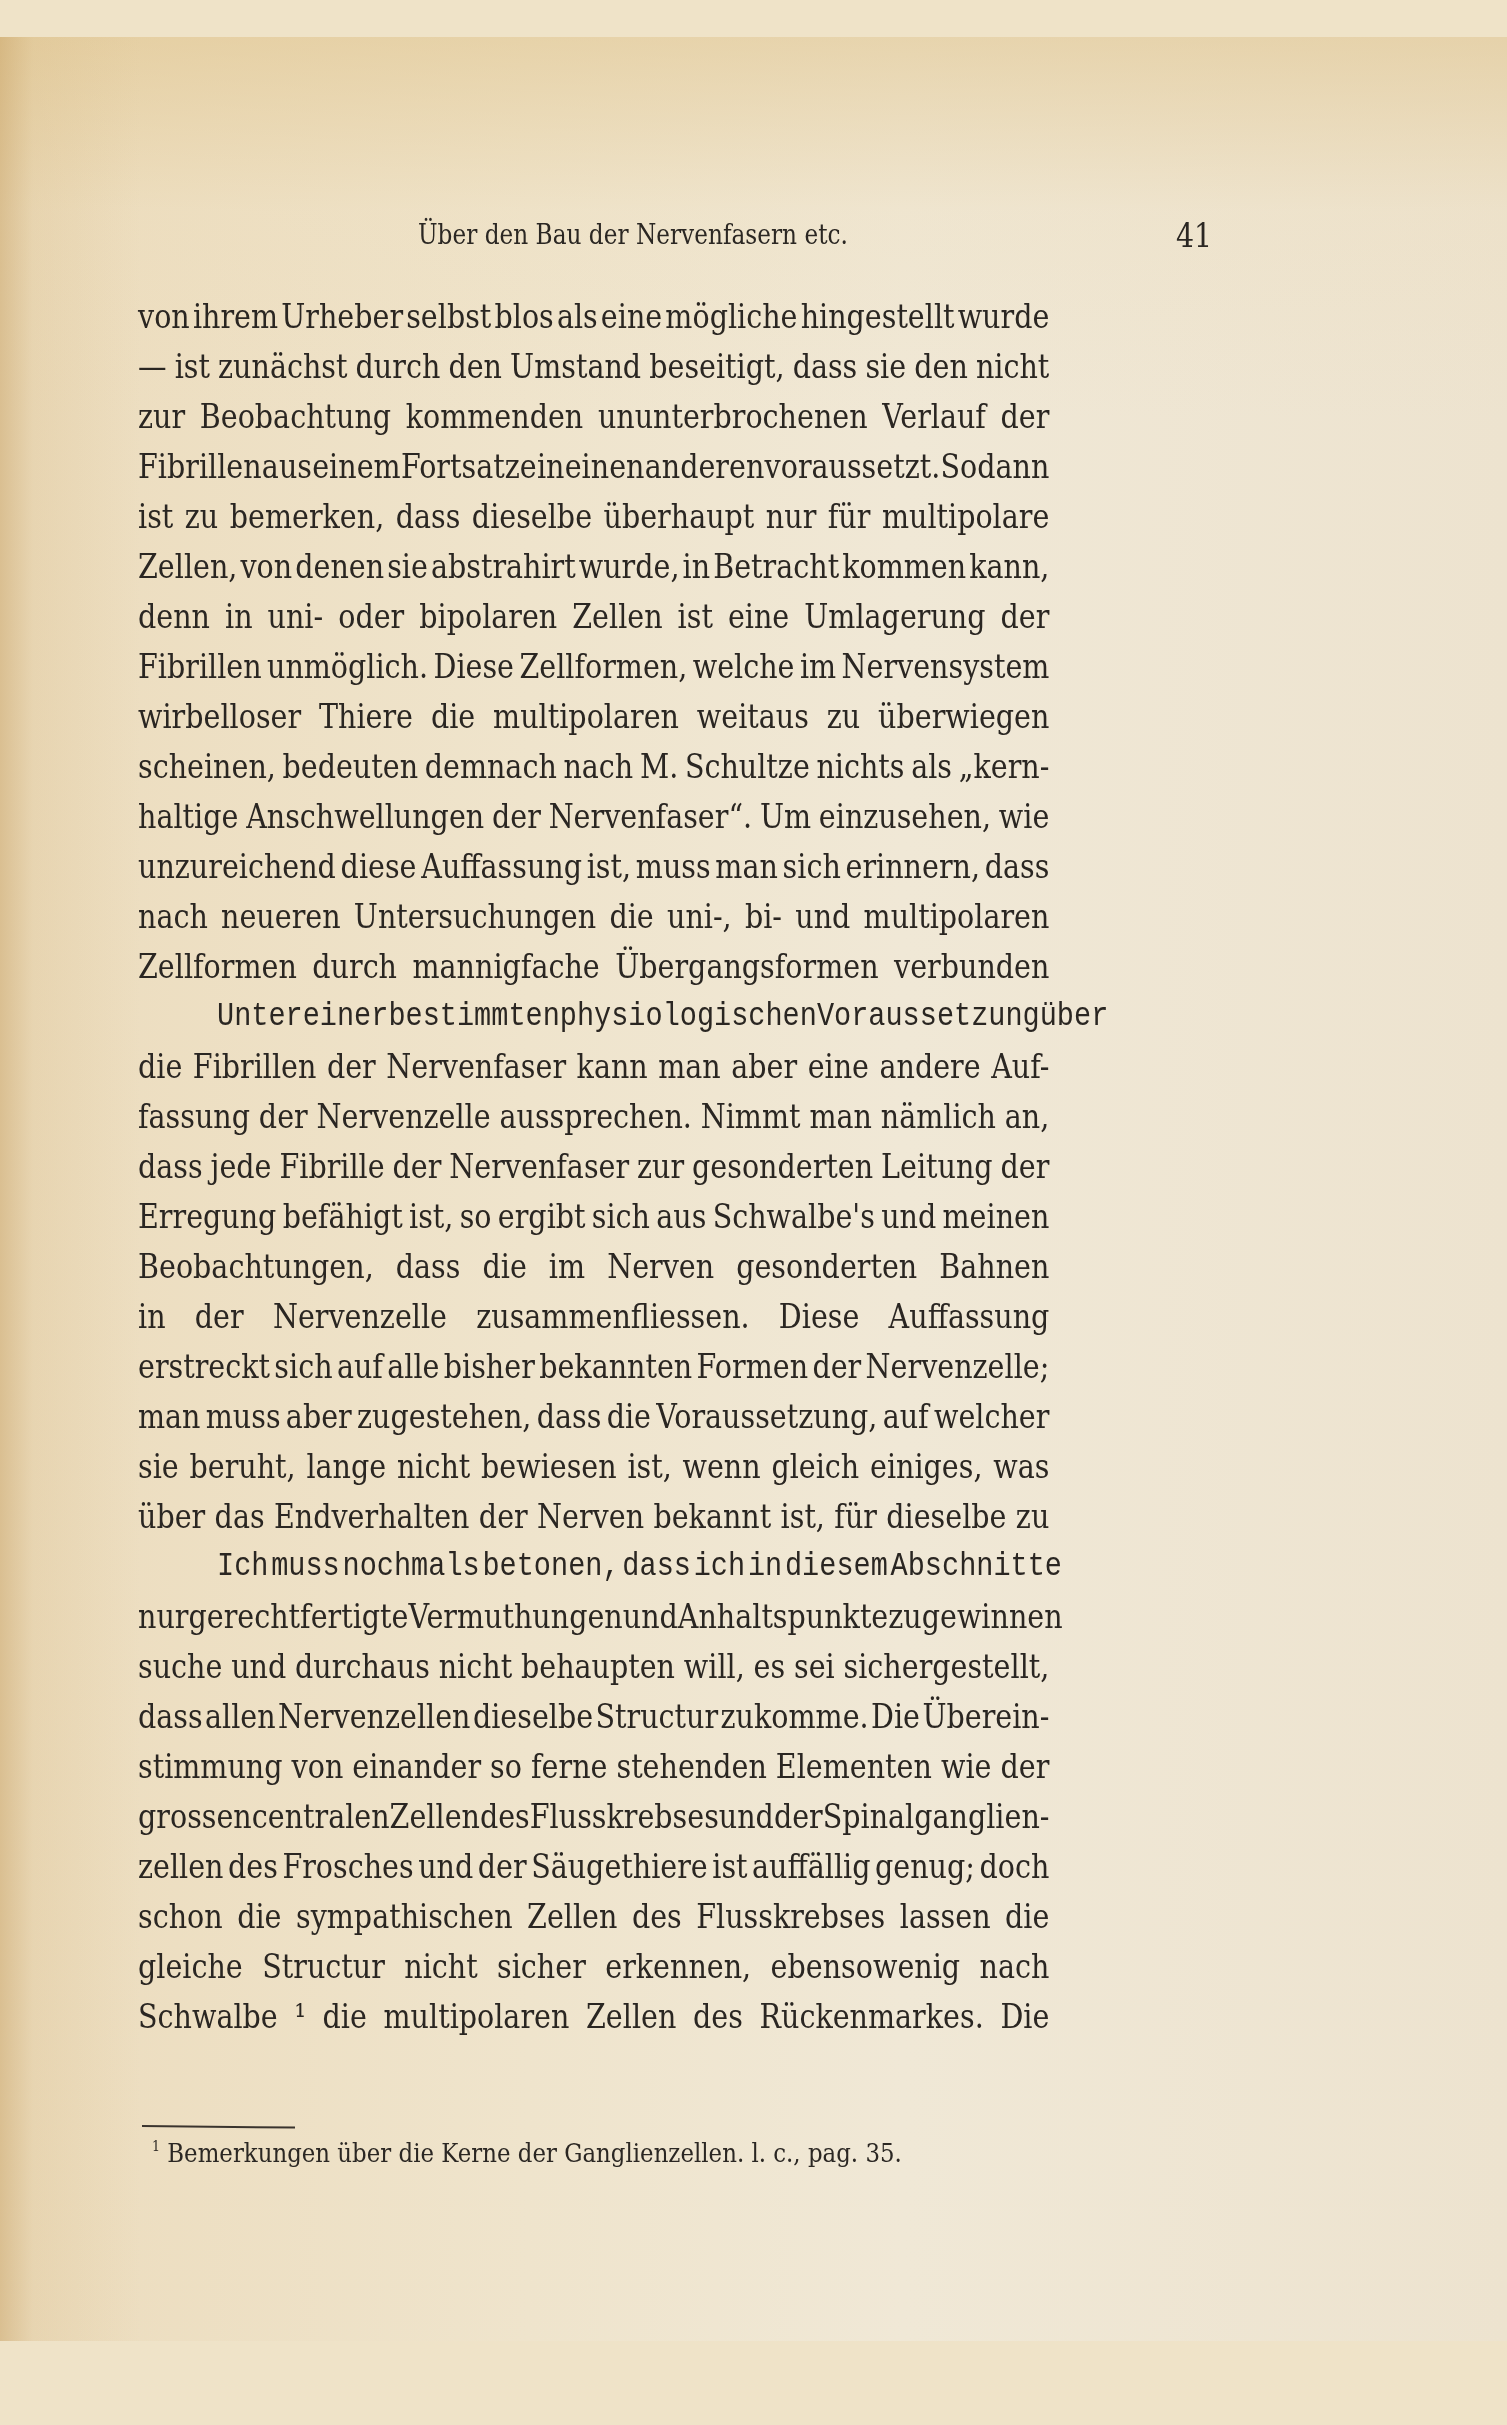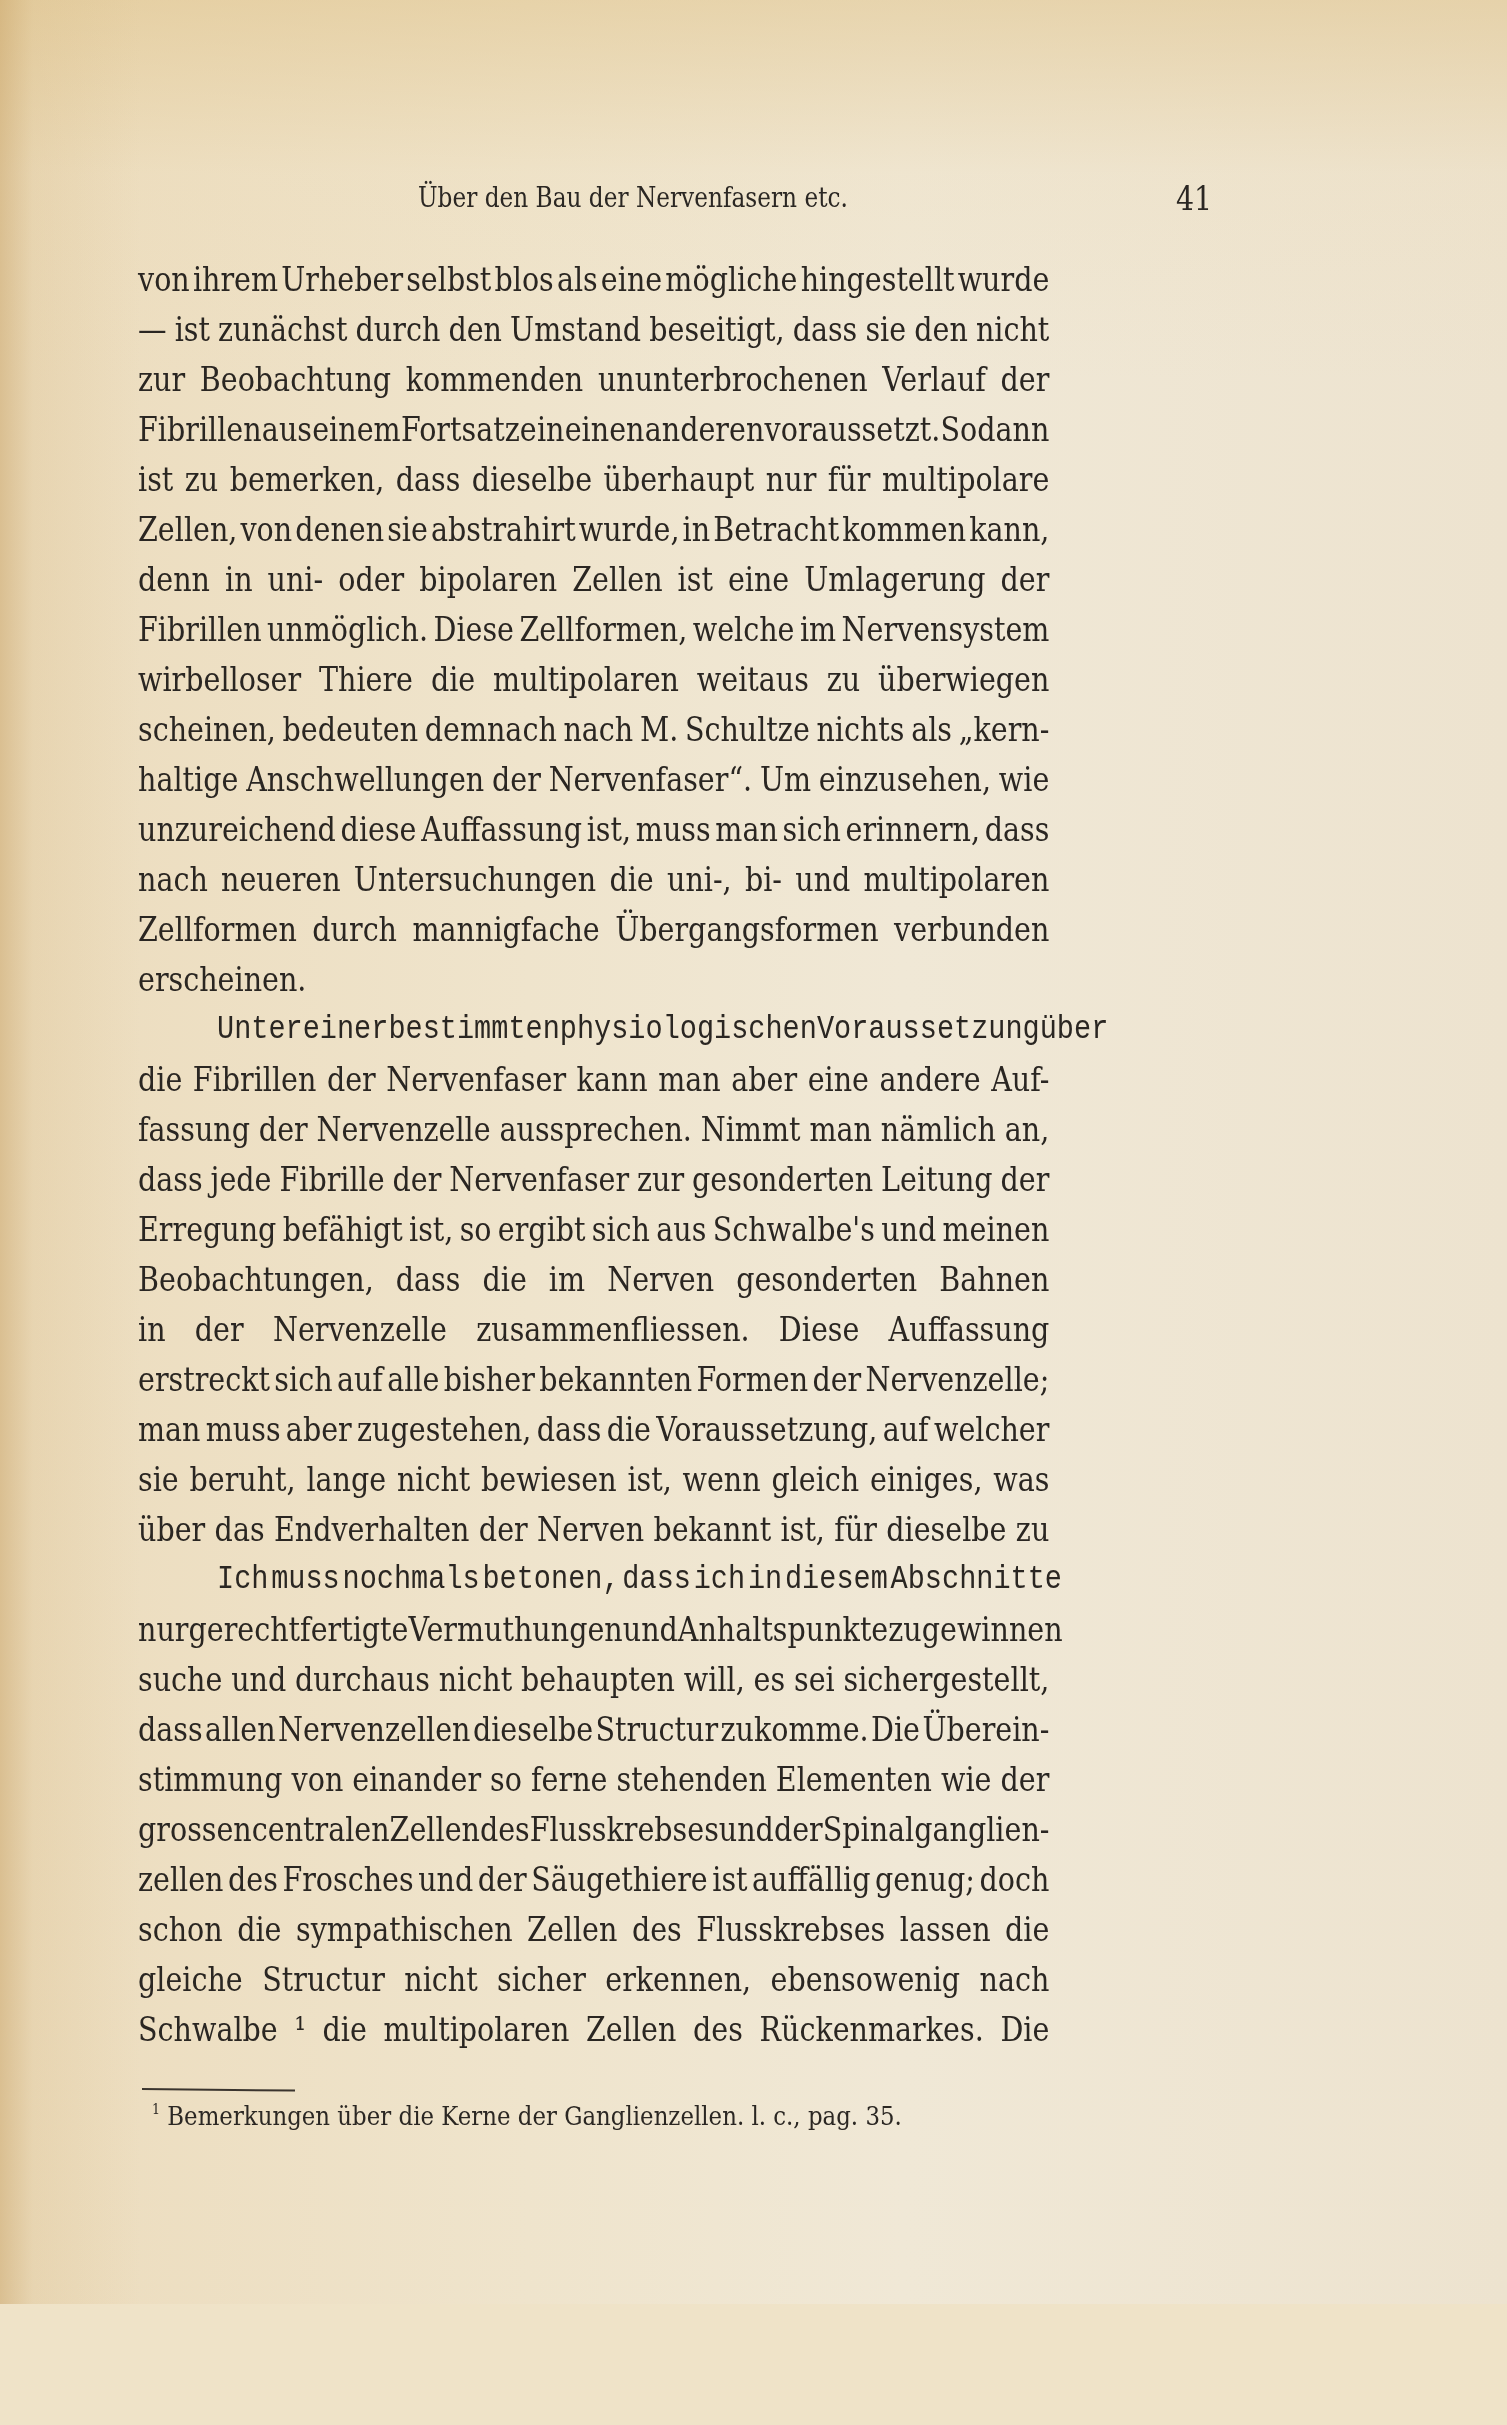--- a/index.html
+++ b/index.html
@@ -12,20 +12,21 @@
   .page {
     position: relative;
     width: 1507px;
     height: 2304px;
     background:
       linear-gradient(90deg, rgba(196,156,92,0.45) 0px, rgba(214,184,130,0.22) 33px, rgba(0,0,0,0) 141px),
       linear-gradient(180deg, rgba(224,196,140,0.55) 0px, rgba(236,218,180,0.2) 174px, rgba(0,0,0,0) 380px),
       linear-gradient(90deg, #ecdcbd 0%, #efe4cc 35%, #f0e8d6 60%, #ede3cf 100%);
     font-family: "DejaVu Serif", "Liberation Serif", serif;
     color: #2a2622;
+    margin-top: 37px;
   }
   .running-head {
     position: absolute;
     left: 418px;
     top: 182px;
     font-size: 27px;
     letter-spacing: 0px;
     color: #2b2723;
     transform: scaleX(0.86);
     transform-origin: left top;
@@ -262,25 +263,20 @@
           <span class="w">multipolaren</span>
         </div>
       </div>
       <div class="line">
         <div class="line-inner" style="width: 1292px; transform: scaleX(0.84);">
           <span class="w">Zellformen</span>
           <span class="w">durch</span>
           <span class="w">mannigfache</span>
           <span class="w">Übergangsformen</span>
           <span class="w">verbunden</span>
-        </div>
-      </div>
-      <div class="line">
-        <div class="line-inner" style="justify-content: flex-start; width: max-content; transform: scaleX(0.84);">
-          <span class="w" style="margin-right: 0.3em;">erscheinen.</span>
         </div>
       </div>
       <div class="line indent">
         <div class="line-inner" style="width: 1198px; transform: scaleX(0.84);">
           <span class="w">Unter</span>
           <span class="w">einer</span>
           <span class="w">bestimmten</span>
           <span class="w">physiologischen</span>
           <span class="w">Voraussetzung</span>
           <span class="w">über</span>

